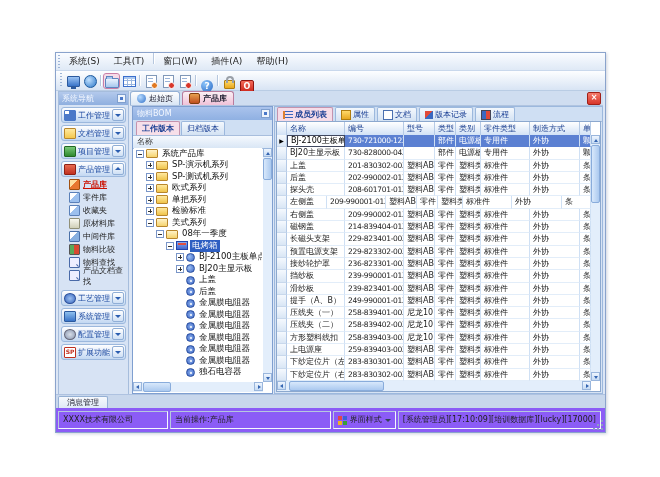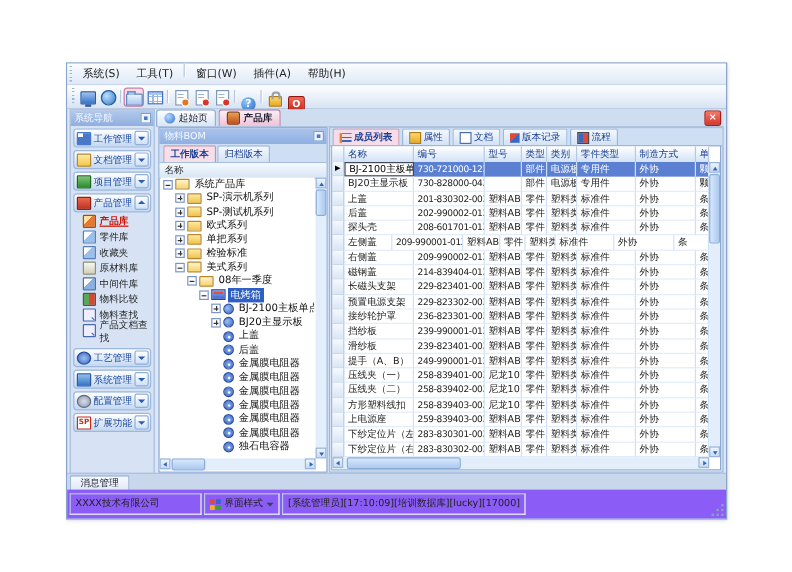--- a/index.html
+++ b/index.html
@@ -715,20 +715,21 @@
       </div>
 
     </div>
 
     <div class="msgbar">
       <span class="msgtab">消息管理</span>
     </div>
 
     <div class="statusbar">
       <span class="scell" style="width:100px;">XXXX技术有限公司</span>
+      <span class="scell grow">当前操作:产品库</span>
       <span class="scell">
         <span class="i-style"></span>
         <span>界面样式</span>
         <span class="drop"></span>
       </span>
       <span class="scell">[系统管理员][17:10:09][培训数据库][lucky][17000]</span>
       <span class="gripcorner"></span>
     </div>
 
   </div>

